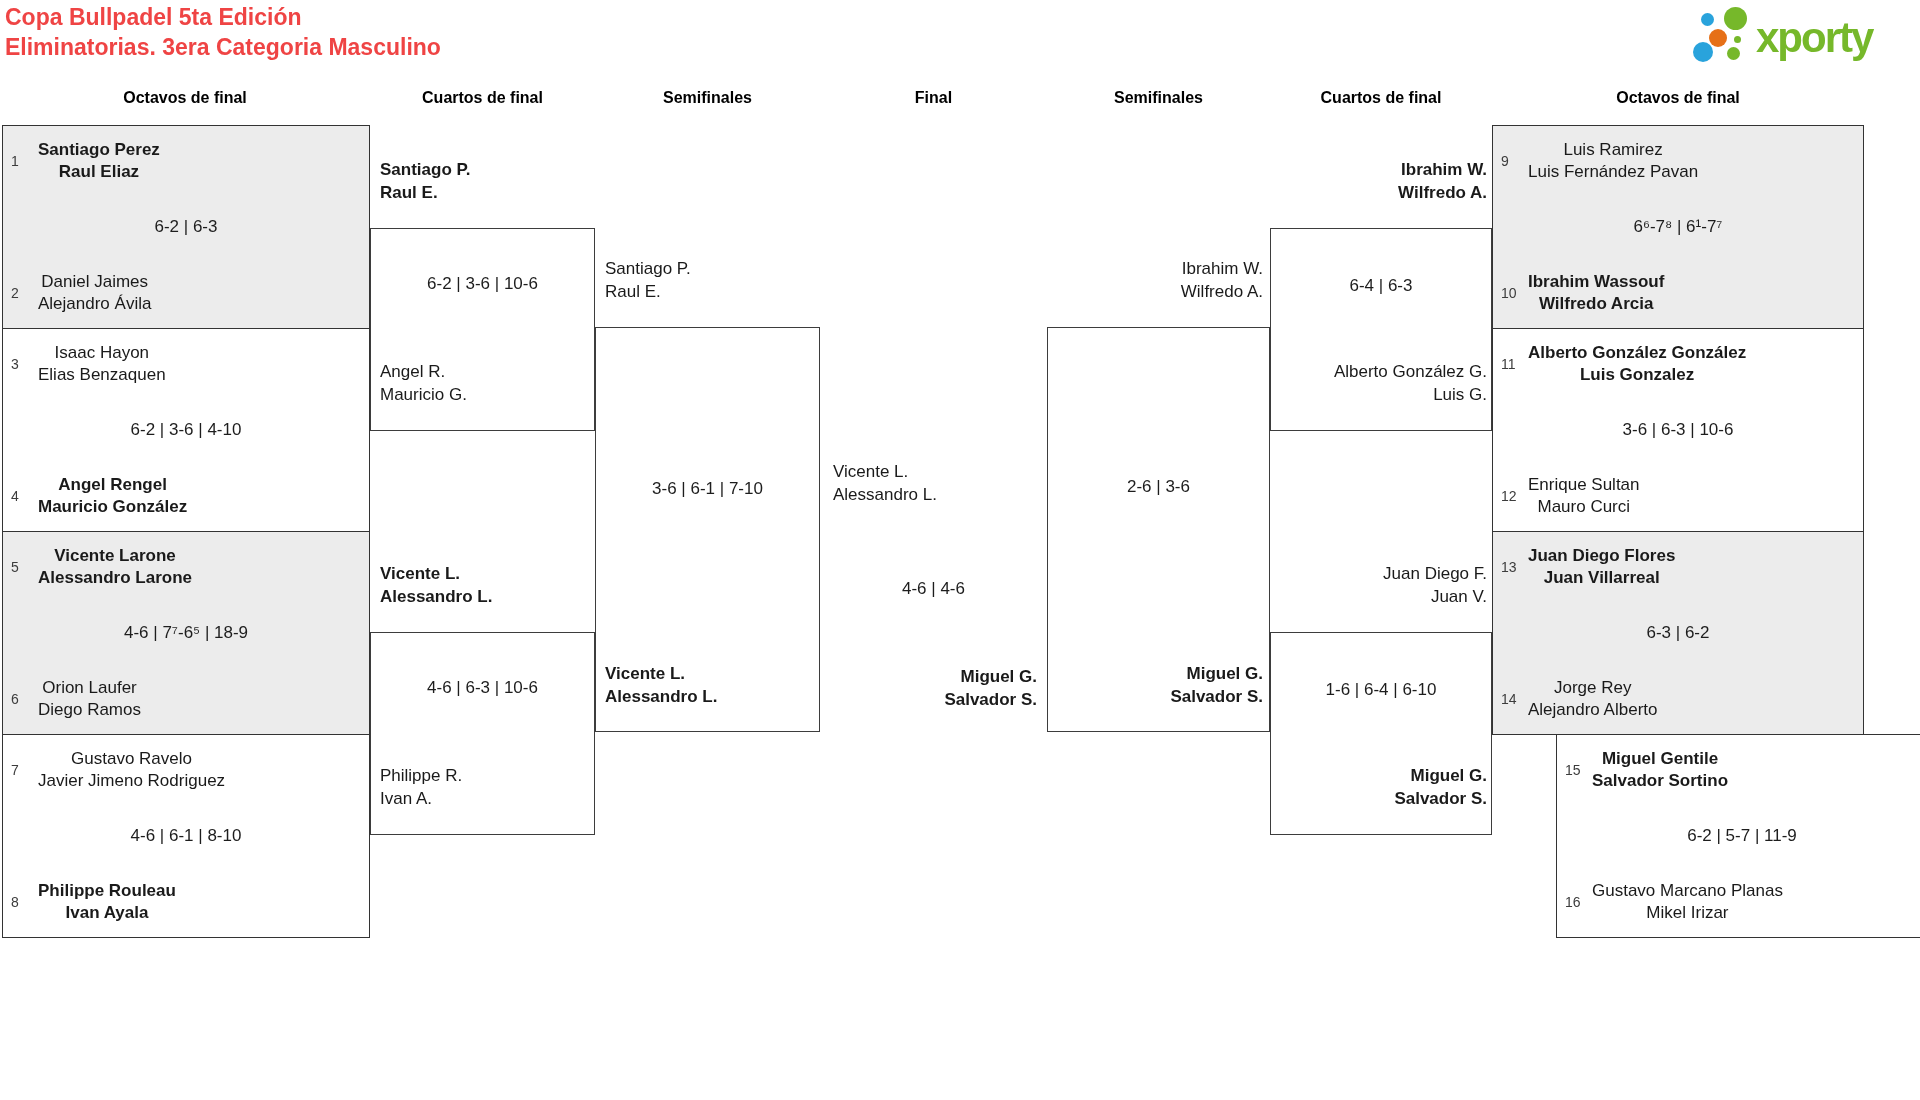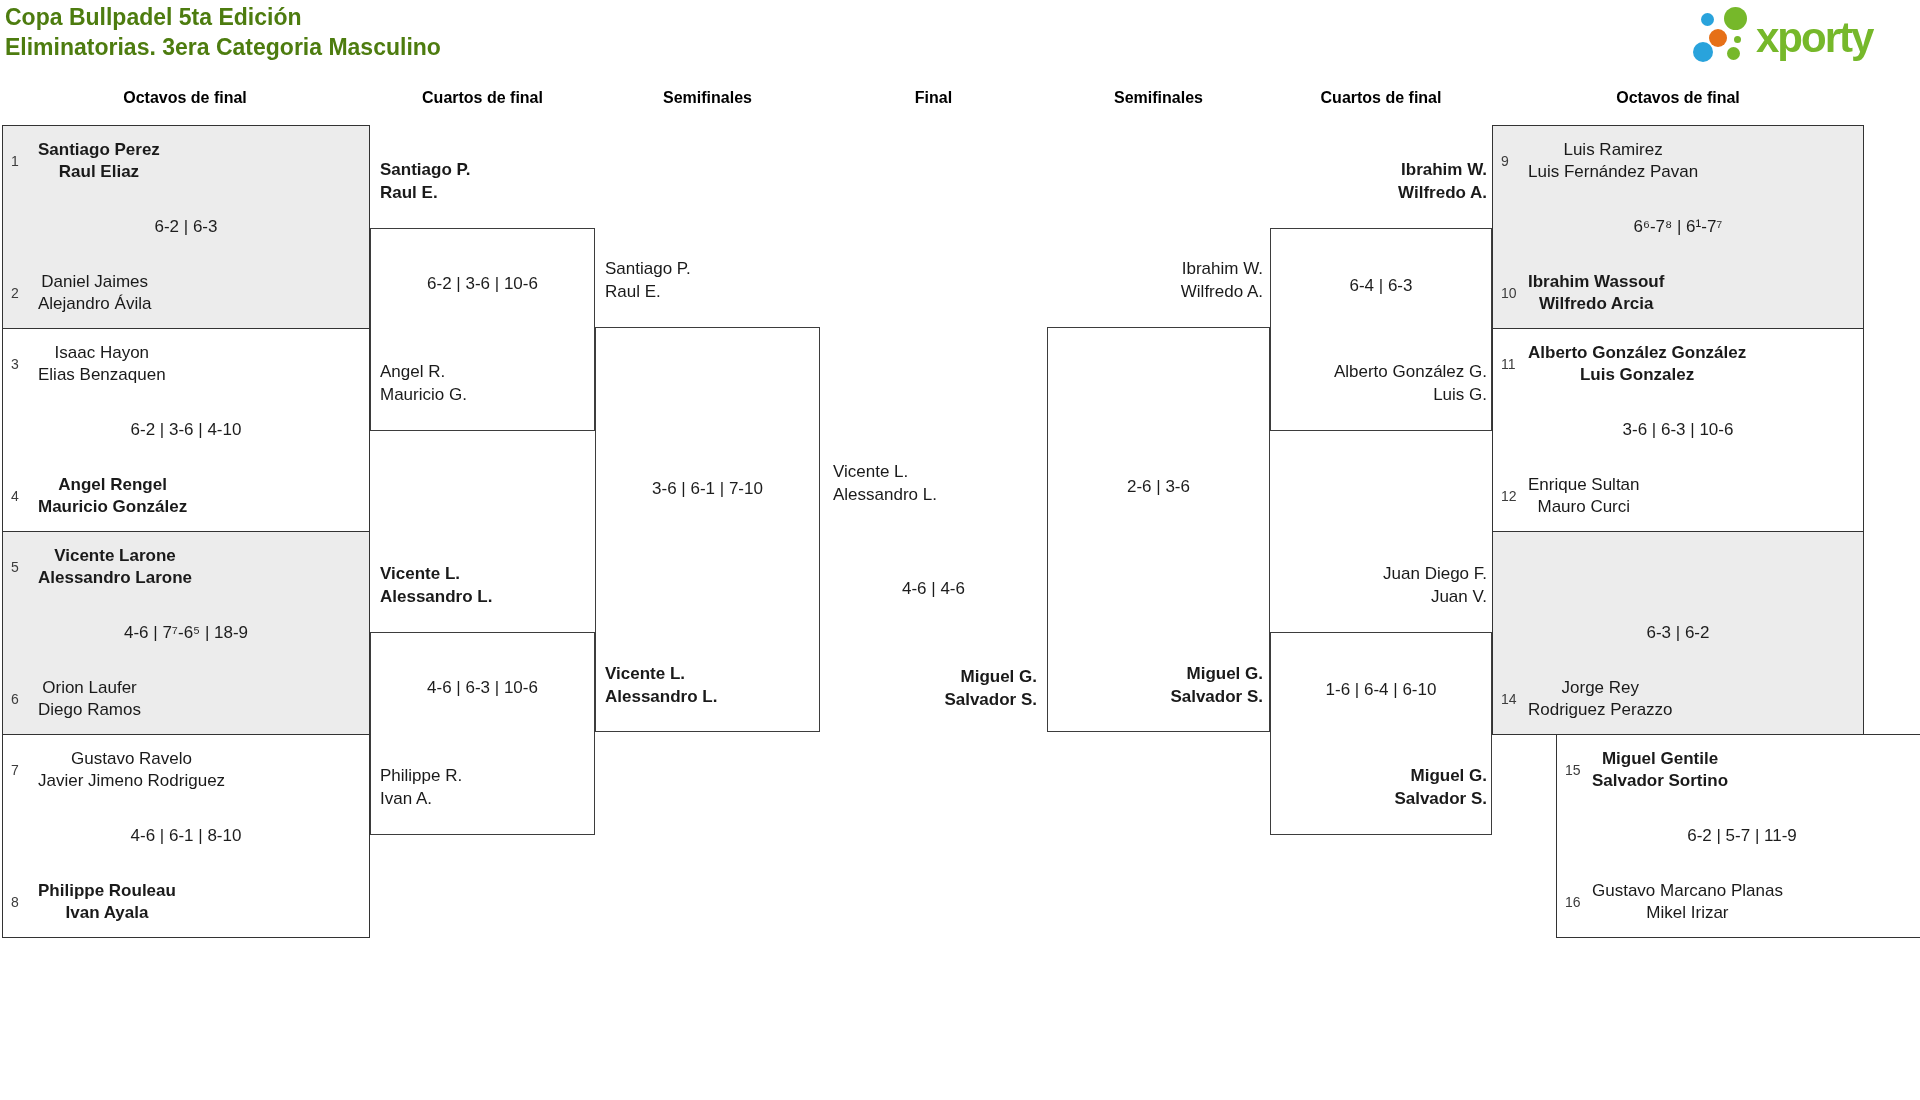--- a/index.html
+++ b/index.html
@@ -1,19 +1,19 @@
 <!DOCTYPE html>
 <html><head>
 <meta charset="utf-8">
 <style>
   html,body{margin:0;padding:0;background:#fff;}
   body{font-family:"Liberation Sans","DejaVu Sans",sans-serif;color:#1a1a1a;}
   #canvas{position:relative;width:1920px;height:1100px;background:#fff;overflow:hidden;}
 
-  .title{position:absolute;left:5px;top:2px;font-size:23px;font-weight:700;line-height:30px;color:#4d7c0f;}
+  .title{position:absolute;left:5px;top:2px;font-size:23px;font-weight:700;line-height:30px;color:#ef4444;}
   .title div{white-space:nowrap;}
 
   
   .logo{position:absolute;left:1692px;top:4px;width:215px;height:64px;cursor:pointer;}
   .dot{position:absolute;border-radius:50%;}
   .wordmark{position:absolute;left:64px;top:8px;font-family:Liberation Sans, sans-serif;
             font-size:42px;font-weight:800;letter-spacing:-2px;color:#76b82a;line-height:52px;}
 
   .round-header{position:absolute;top:89px;text-align:center;font-size:16px;font-weight:700;color:#000000;}
 
@@ -162,26 +162,33 @@
         <div class="oct-score">3-6 | 6-3 | 10-6</div>
         <div class="team t-bot">
           <span class="seed">12</span>
           <div class="tnames">
             <div>Enrique Sultan</div>
             <div>Mauro Curci</div>
           </div>
         </div>
       </div>
       <div class="oct-box shaded" style="left: 1492px; top: 531px; width: 372px; height: 204px;">
+        <div class="team t-top winner">
+          <span class="seed">13</span>
+          <div class="tnames">
+            <div>Juan Diego Flores</div>
+            <div>Juan Villarreal</div>
+          </div>
+        </div>
         <div class="oct-score">6-3 | 6-2</div>
         <div class="team t-bot">
           <span class="seed">14</span>
           <div class="tnames">
             <div>Jorge Rey</div>
-            <div>Rodriguez Perazzo</div>
+            <div>Alejandro Alberto</div>
           </div>
         </div>
       </div>
       <div class="oct-box" style="left: 1556px; top: 734px; width: 372px; height: 204px;">
         <div class="team t-top winner">
           <span class="seed">15</span>
           <div class="tnames">
             <div>Miguel Gentile</div>
             <div>Salvador Sortino</div>
           </div>

